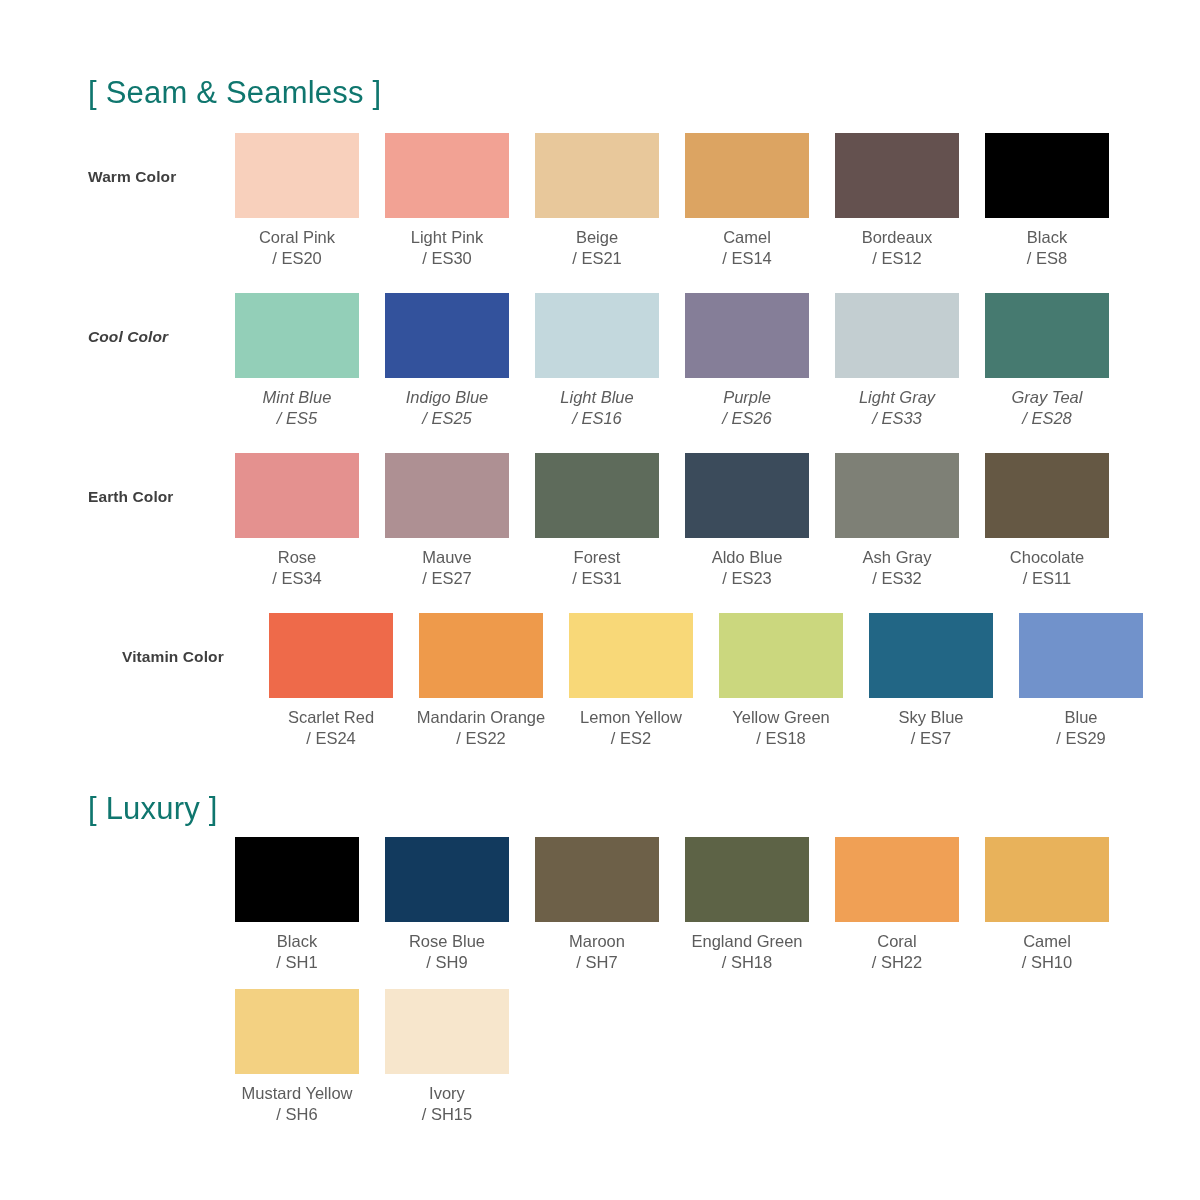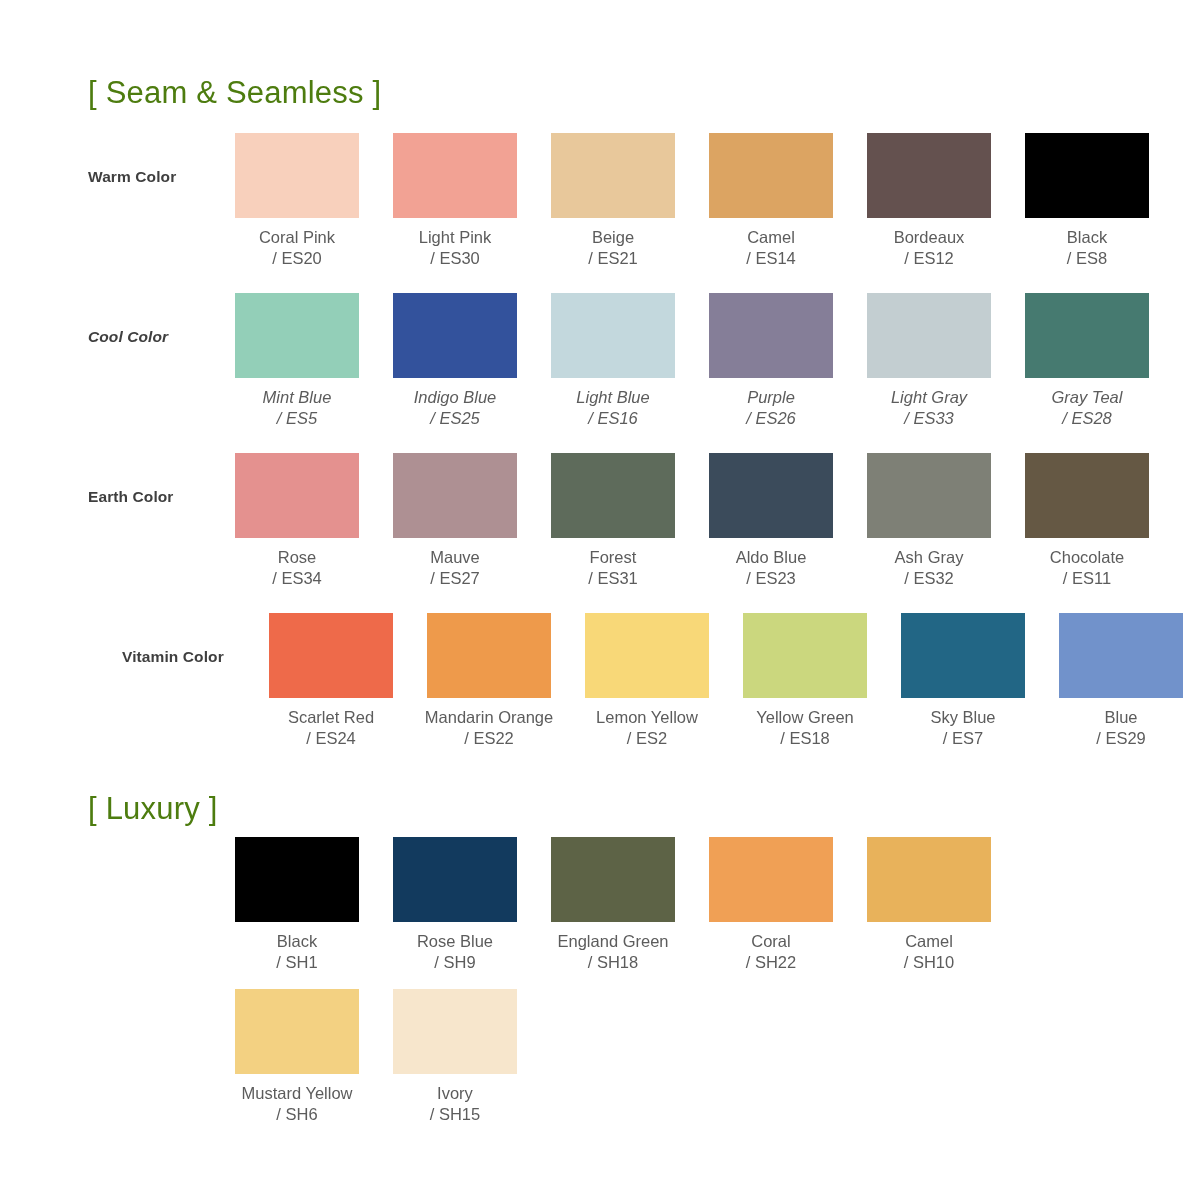--- a/index.html
+++ b/index.html
@@ -22,21 +22,21 @@
     box-sizing: border-box;
   }
 
   
   .section-title {
     position: absolute;
     left: 88px;
     font-size: 31px;
     font-weight: 400;
     letter-spacing: 0.2px;
-    color: #4d7c0f;
+    color: #0f766e;
     white-space: nowrap;
   }
   #section-seam .section-title { top: 75px; }
   #section-luxury .section-title { top: 791px; }
 
   
   .swatch-row {
     position: absolute;
     left: 88px;
     width: 1040px;
@@ -51,21 +51,21 @@
     font-weight: bold;
     color: #3f3f3f;
     letter-spacing: 0.1px;
     white-space: nowrap;
   }
   .swatch-grid {
     position: absolute;
     left: 147px;
     top: 0;
     display: flex;
-    gap: 34px;
+    gap: 26px;
   }
   .swatch-cell {
     width: 124px;
     display: flex;
     flex-direction: column;
     align-items: center;
   }
   .swatch-chip {
     width: 124px;
     height: 85px;
@@ -304,20 +304,27 @@
           </span>
         </div>
         <div class="swatch-cell">
           <span class="swatch-chip" style="background-color:#123A5E;"></span>
           <span class="swatch-caption">
             <span class="swatch-name">Rose Blue</span>
             <span class="swatch-code">/ SH9</span>
           </span>
         </div>
         <div class="swatch-cell">
+          <span class="swatch-chip" style="background-color:#6D6048;"></span>
+          <span class="swatch-caption">
+            <span class="swatch-name">Maroon</span>
+            <span class="swatch-code">/ SH7</span>
+          </span>
+        </div>
+        <div class="swatch-cell">
           <span class="swatch-chip" style="background-color:#5D6346;"></span>
           <span class="swatch-caption">
             <span class="swatch-name">England Green</span>
             <span class="swatch-code">/ SH18</span>
           </span>
         </div>
         <div class="swatch-cell">
           <span class="swatch-chip" style="background-color:#F0A055;"></span>
           <span class="swatch-caption">
             <span class="swatch-name">Coral</span>

